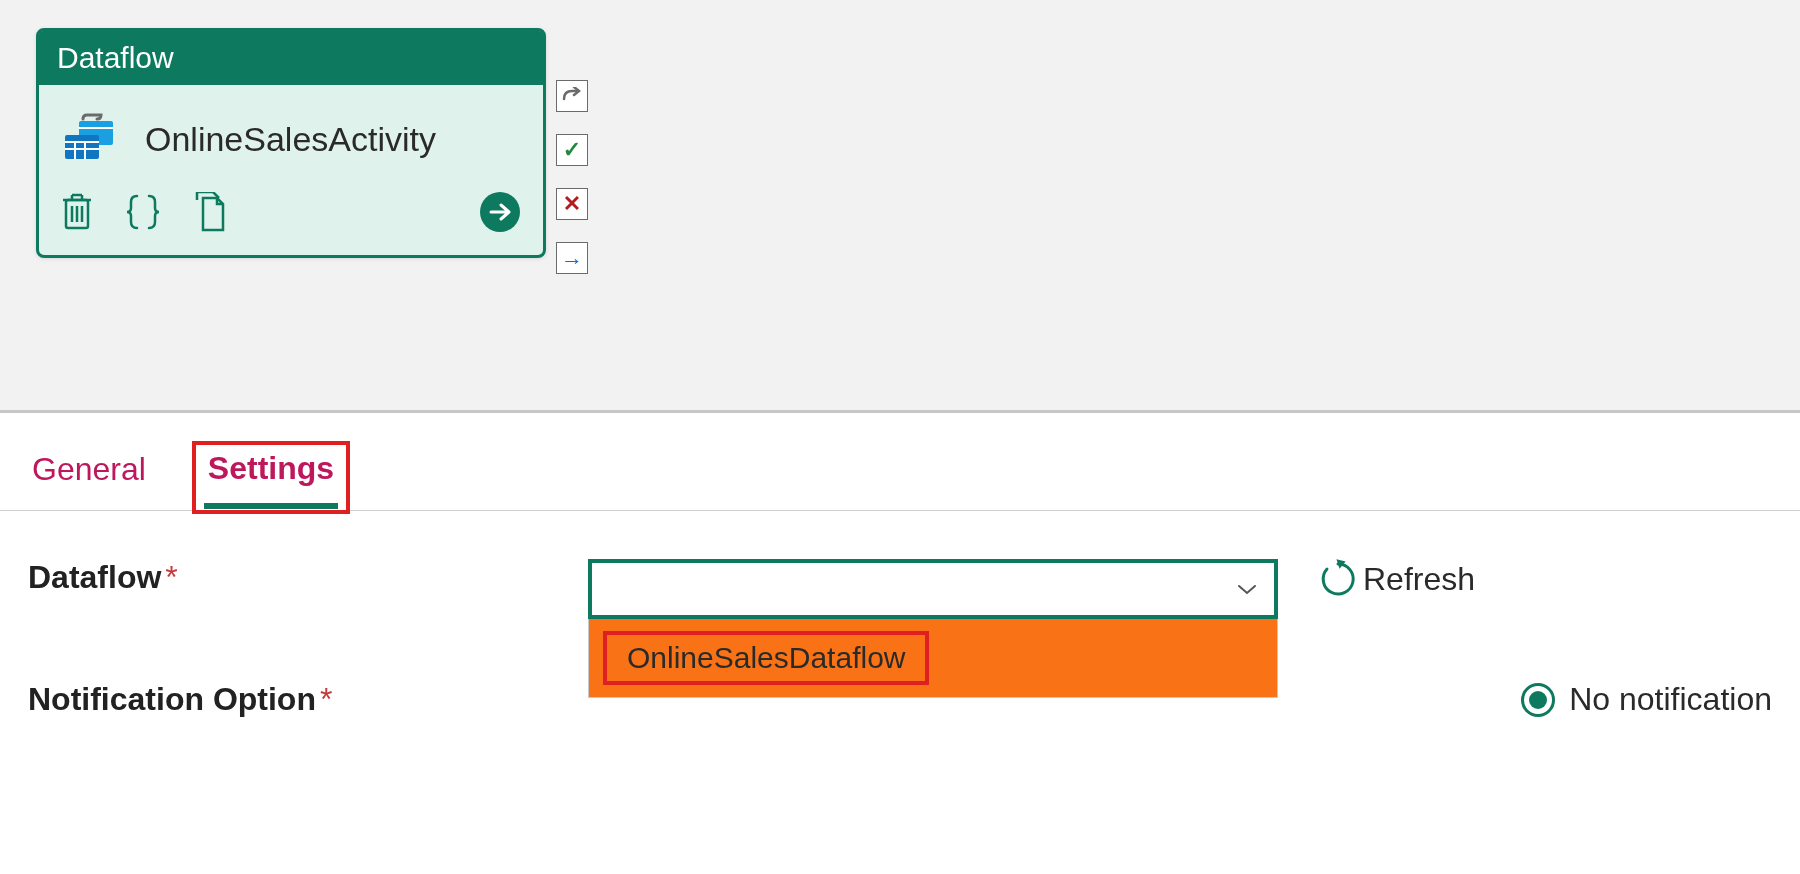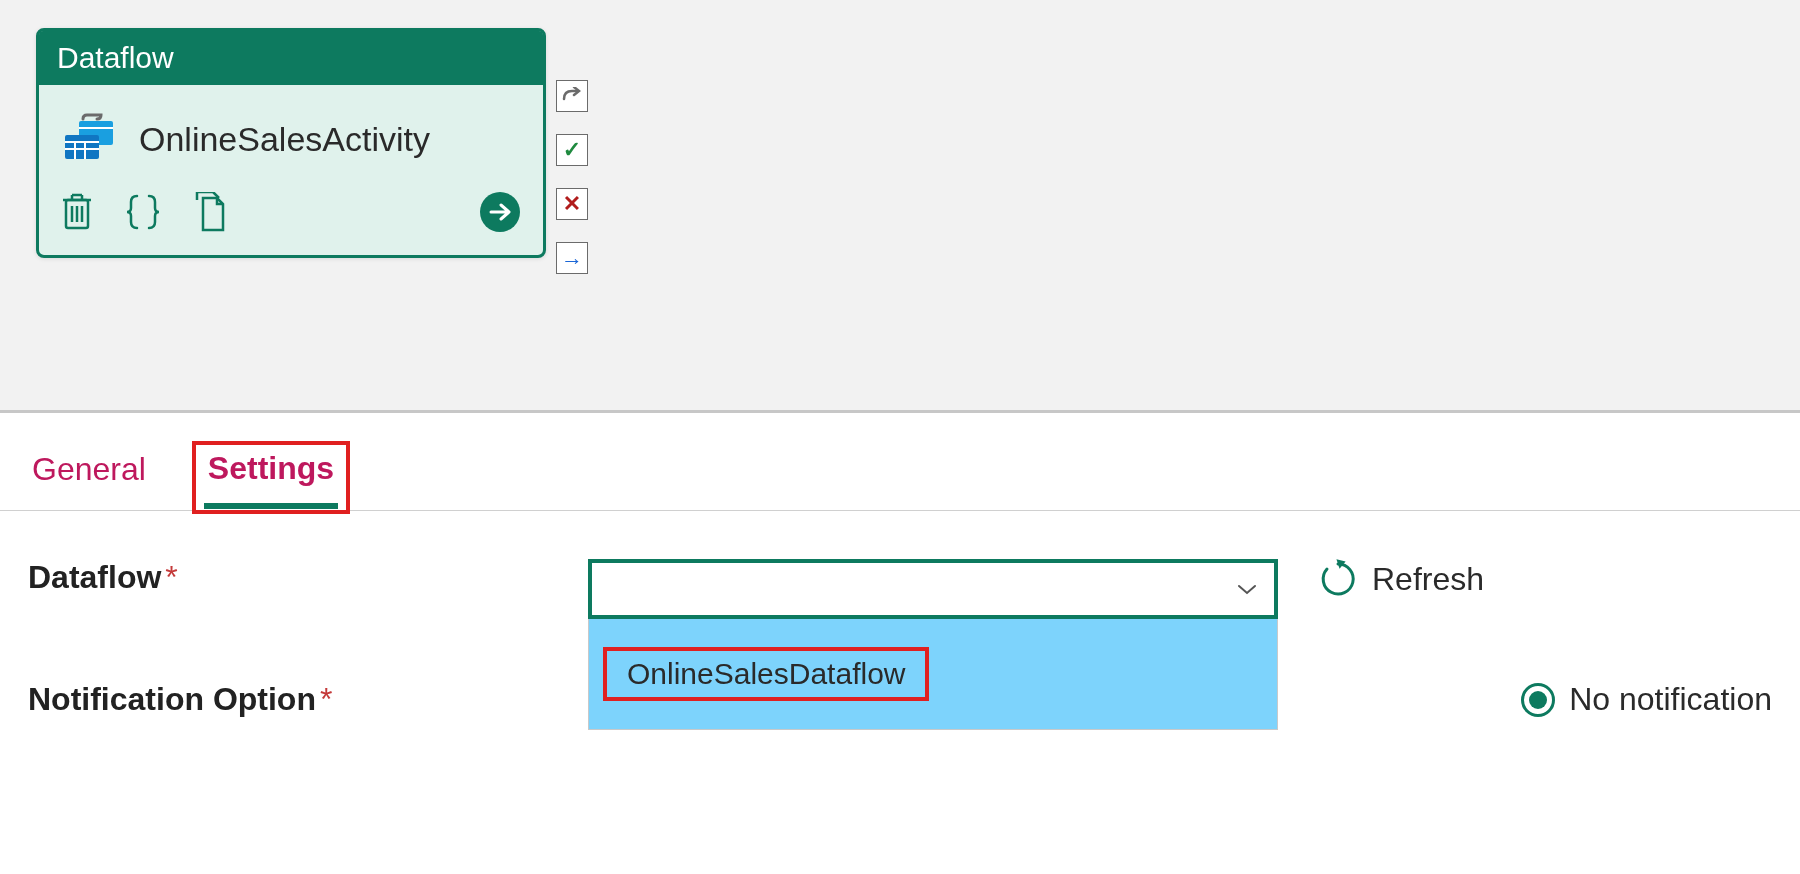--- a/index.html
+++ b/index.html
@@ -28,21 +28,21 @@
     color: #ffffff;
     font-size: 30px;
     padding: 10px 18px;
     border-top-left-radius: 4px;
     border-top-right-radius: 4px;
   }
   .activity-body {
     padding: 28px 22px 8px;
     display: flex;
     align-items: center;
-    gap: 16px;
+    gap: 22px;
   }
   .activity-title {
     font-size: 34px;
     color: #2a2a2a;
   }
   .activity-footer {
     padding: 18px 22px 22px;
     display: flex;
     align-items: center;
     gap: 30px;
@@ -142,38 +142,38 @@
     padding: 0 16px;
     cursor: pointer;
   }
   .dropdown-list {
     position: absolute;
     top: 60px;
     left: 0;
     right: 0;
     border: 1px solid #c9c9c9;
     border-top: none;
-    background: #7dd3fc;
-    padding: 28px 14px;
+    background: #f97316;
+    padding: 12px 14px;
   }
   .dropdown-item {
     font-size: 30px;
     padding: 4px 10px;
     cursor: pointer;
   }
   .item-highlight {
     border: 4px solid #e02020;
     display: inline-block;
     padding: 2px 10px;
   }
 
   .refresh-group {
     display: flex;
     align-items: center;
-    gap: 14px;
+    gap: 5px;
     margin-left: 40px;
     font-size: 32px;
     cursor: pointer;
   }
 
   .radio-group {
     display: flex;
     align-items: center;
     gap: 14px;
     margin-left: 560px;

